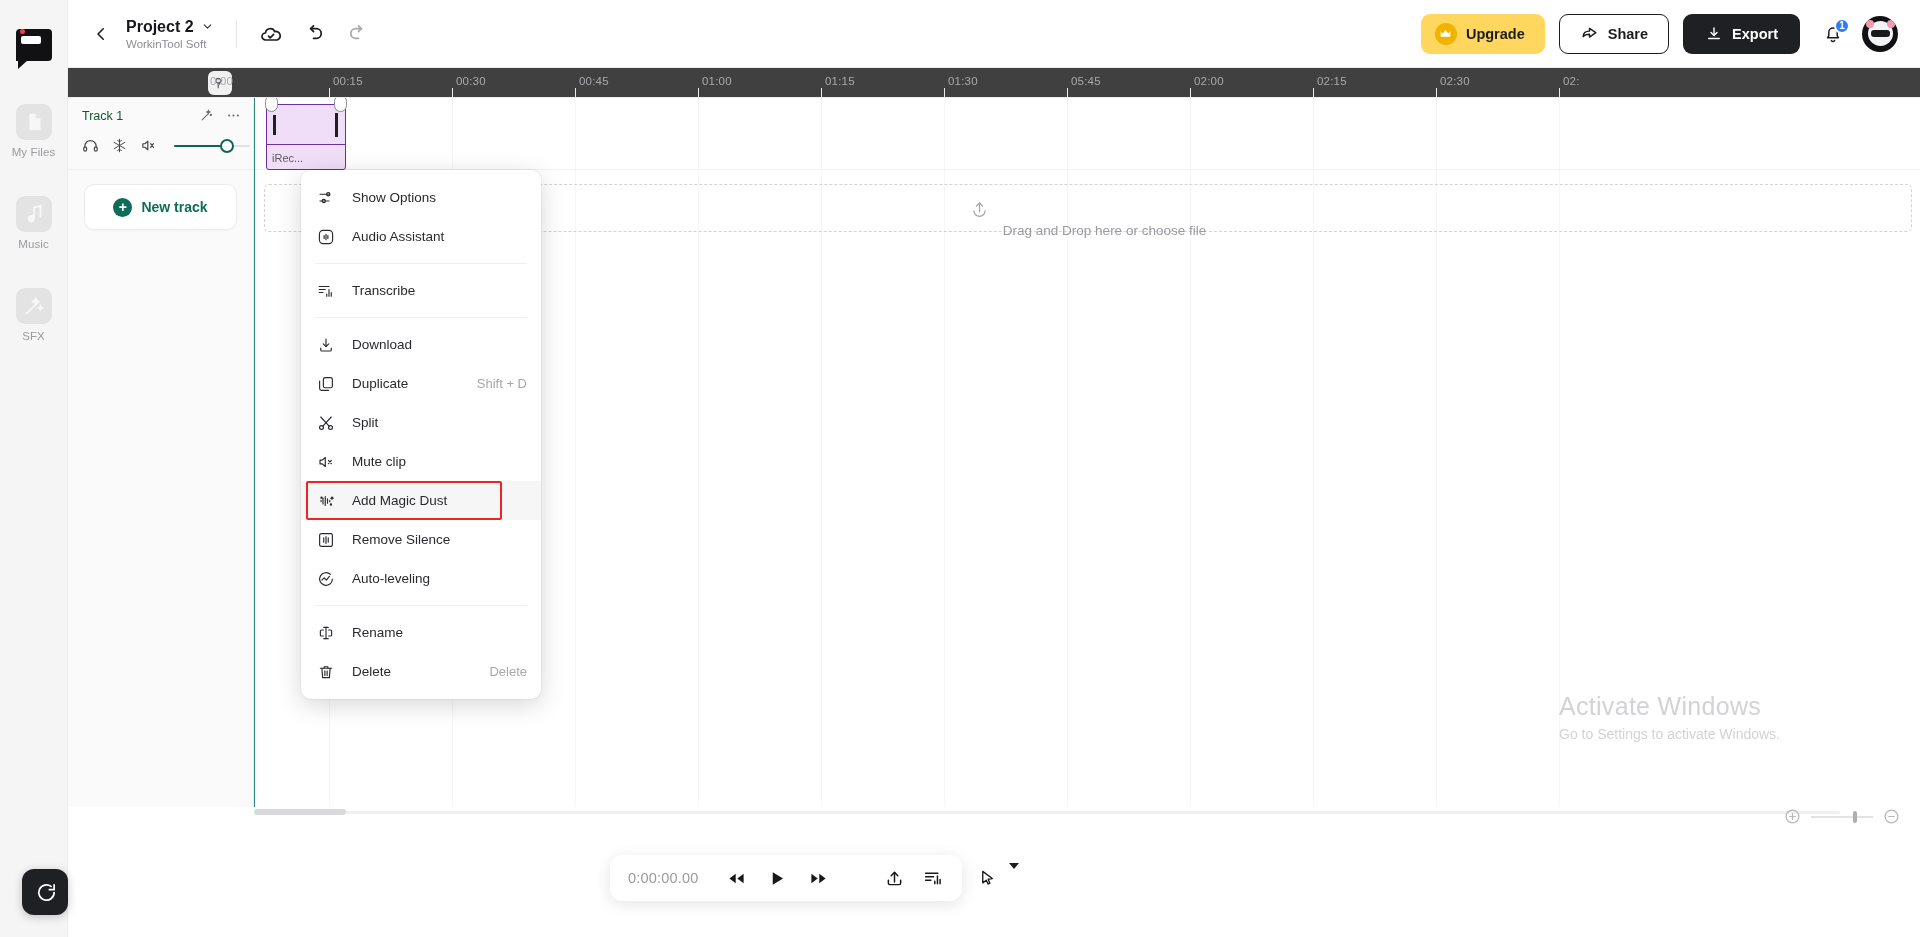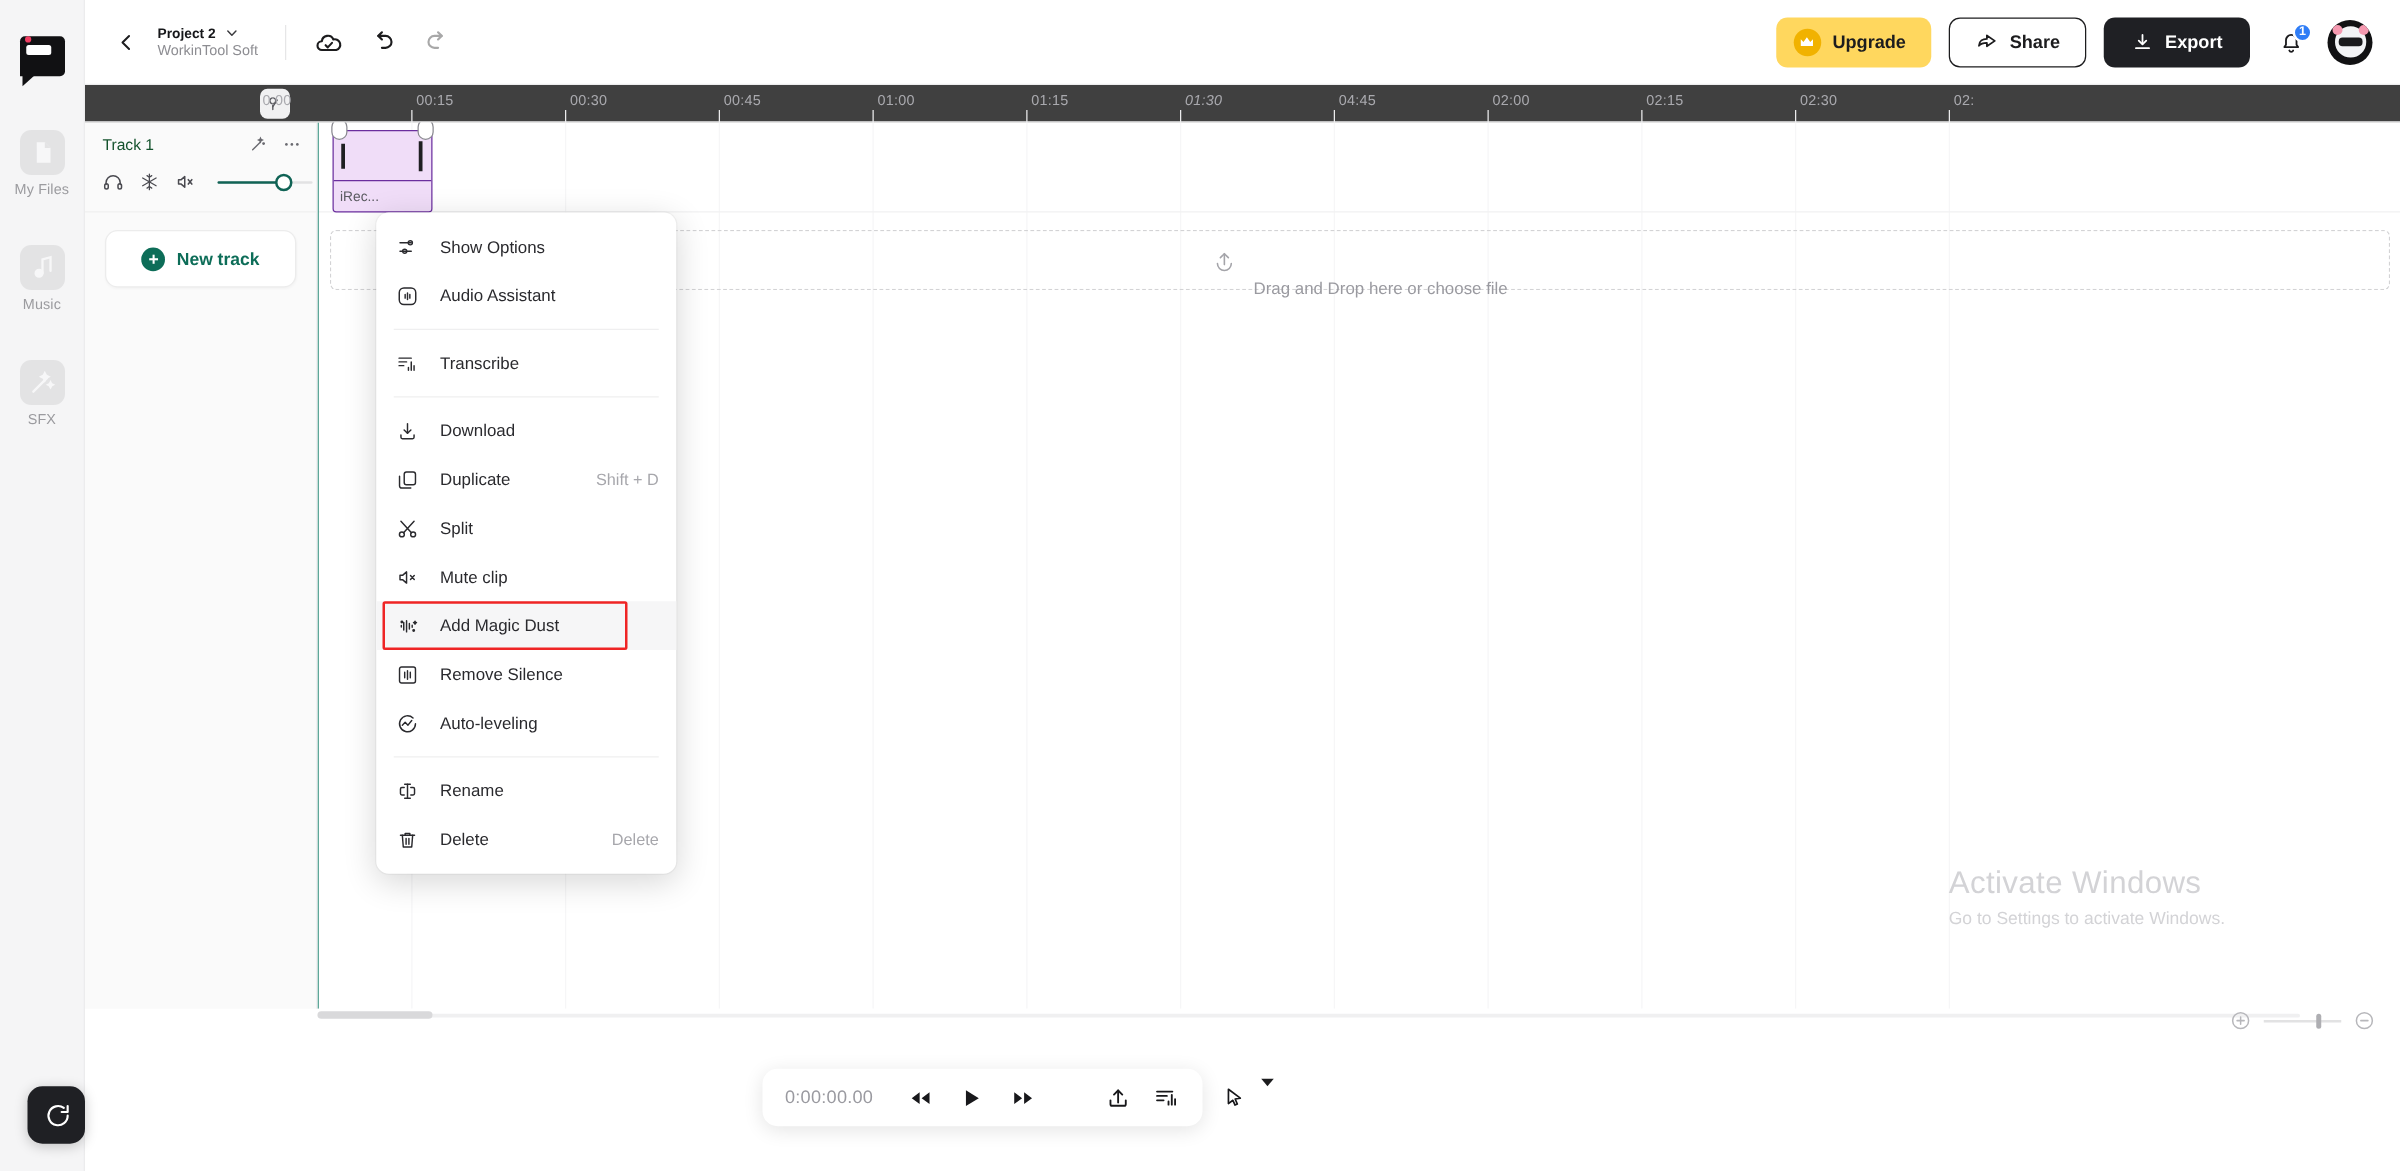--- a/index.html
+++ b/index.html
@@ -57,21 +57,21 @@
     position: absolute; left: 68px; top: 0; right: 0; height: 68px;
     background: #fff; border-bottom: 1px solid #ededee;
     display: flex; align-items: center;
   }
   #back-btn {
     margin-left: 20px; width: 26px; height: 26px; display: flex;
     align-items: center; justify-content: center; cursor: pointer; color: #1c1c1e;
   }
   .proj-block { margin-left: 12px; display: flex; flex-direction: column; }
   .proj-title-row { display: flex; align-items: center; gap: 7px; cursor: pointer; }
-  #project-title { font-size: 11px; font-weight: 600; color: #16171a; }
+  #project-title { font-size: 16px; font-weight: 600; color: #16171a; }
   #project-sub { font-size: 11.5px; color: #8d8d92; margin-top: 2px; }
   .hdr-sep { width: 1px; height: 28px; background: #e6e6e7; margin-left: 22px; }
   .hdr-ic { margin-left: 20px; cursor: pointer; display: flex; align-items: center; }
   .hdr-ic.first { margin-left: 22px; }
   .hdr-ic.dim { opacity: .38; }
 
   #hdr-right {
     margin-left: auto; display: flex; align-items: center; gap: 14px;
     padding-right: 22px;
   }
@@ -411,23 +411,23 @@
         <div class="tick-label" style="left: 265px;">00:15</div>
         <div class="tick-line" style="left: 261px;"></div>
         <div class="tick-label" style="left: 388px;">00:30</div>
         <div class="tick-line" style="left: 384px;"></div>
         <div class="tick-label" style="left: 511px;">00:45</div>
         <div class="tick-line" style="left: 507px;"></div>
         <div class="tick-label" style="left: 634px;">01:00</div>
         <div class="tick-line" style="left: 630px;"></div>
         <div class="tick-label" style="left: 757px;">01:15</div>
         <div class="tick-line" style="left: 753px;"></div>
-        <div class="tick-label" style="left: 880px; font-style: italic;">01:30</div>
+        <div class="tick-label" style="left: 880px;">01:30</div>
         <div class="tick-line" style="left: 876px;"></div>
-        <div class="tick-label" style="left: 1003px;">04:45</div>
+        <div class="tick-label" style="left: 1003px;">05:45</div>
         <div class="tick-line" style="left: 999px;"></div>
         <div class="tick-label" style="left: 1126px;">02:00</div>
         <div class="tick-line" style="left: 1122px;"></div>
         <div class="tick-label" style="left: 1249px;">02:15</div>
         <div class="tick-line" style="left: 1245px;"></div>
         <div class="tick-label" style="left: 1372px;">02:30</div>
         <div class="tick-line" style="left: 1368px;"></div>
         <div class="tick-label" style="left: 1495px;">02:</div>
         <div class="tick-line" style="left: 1491px;"></div>
       </div>

